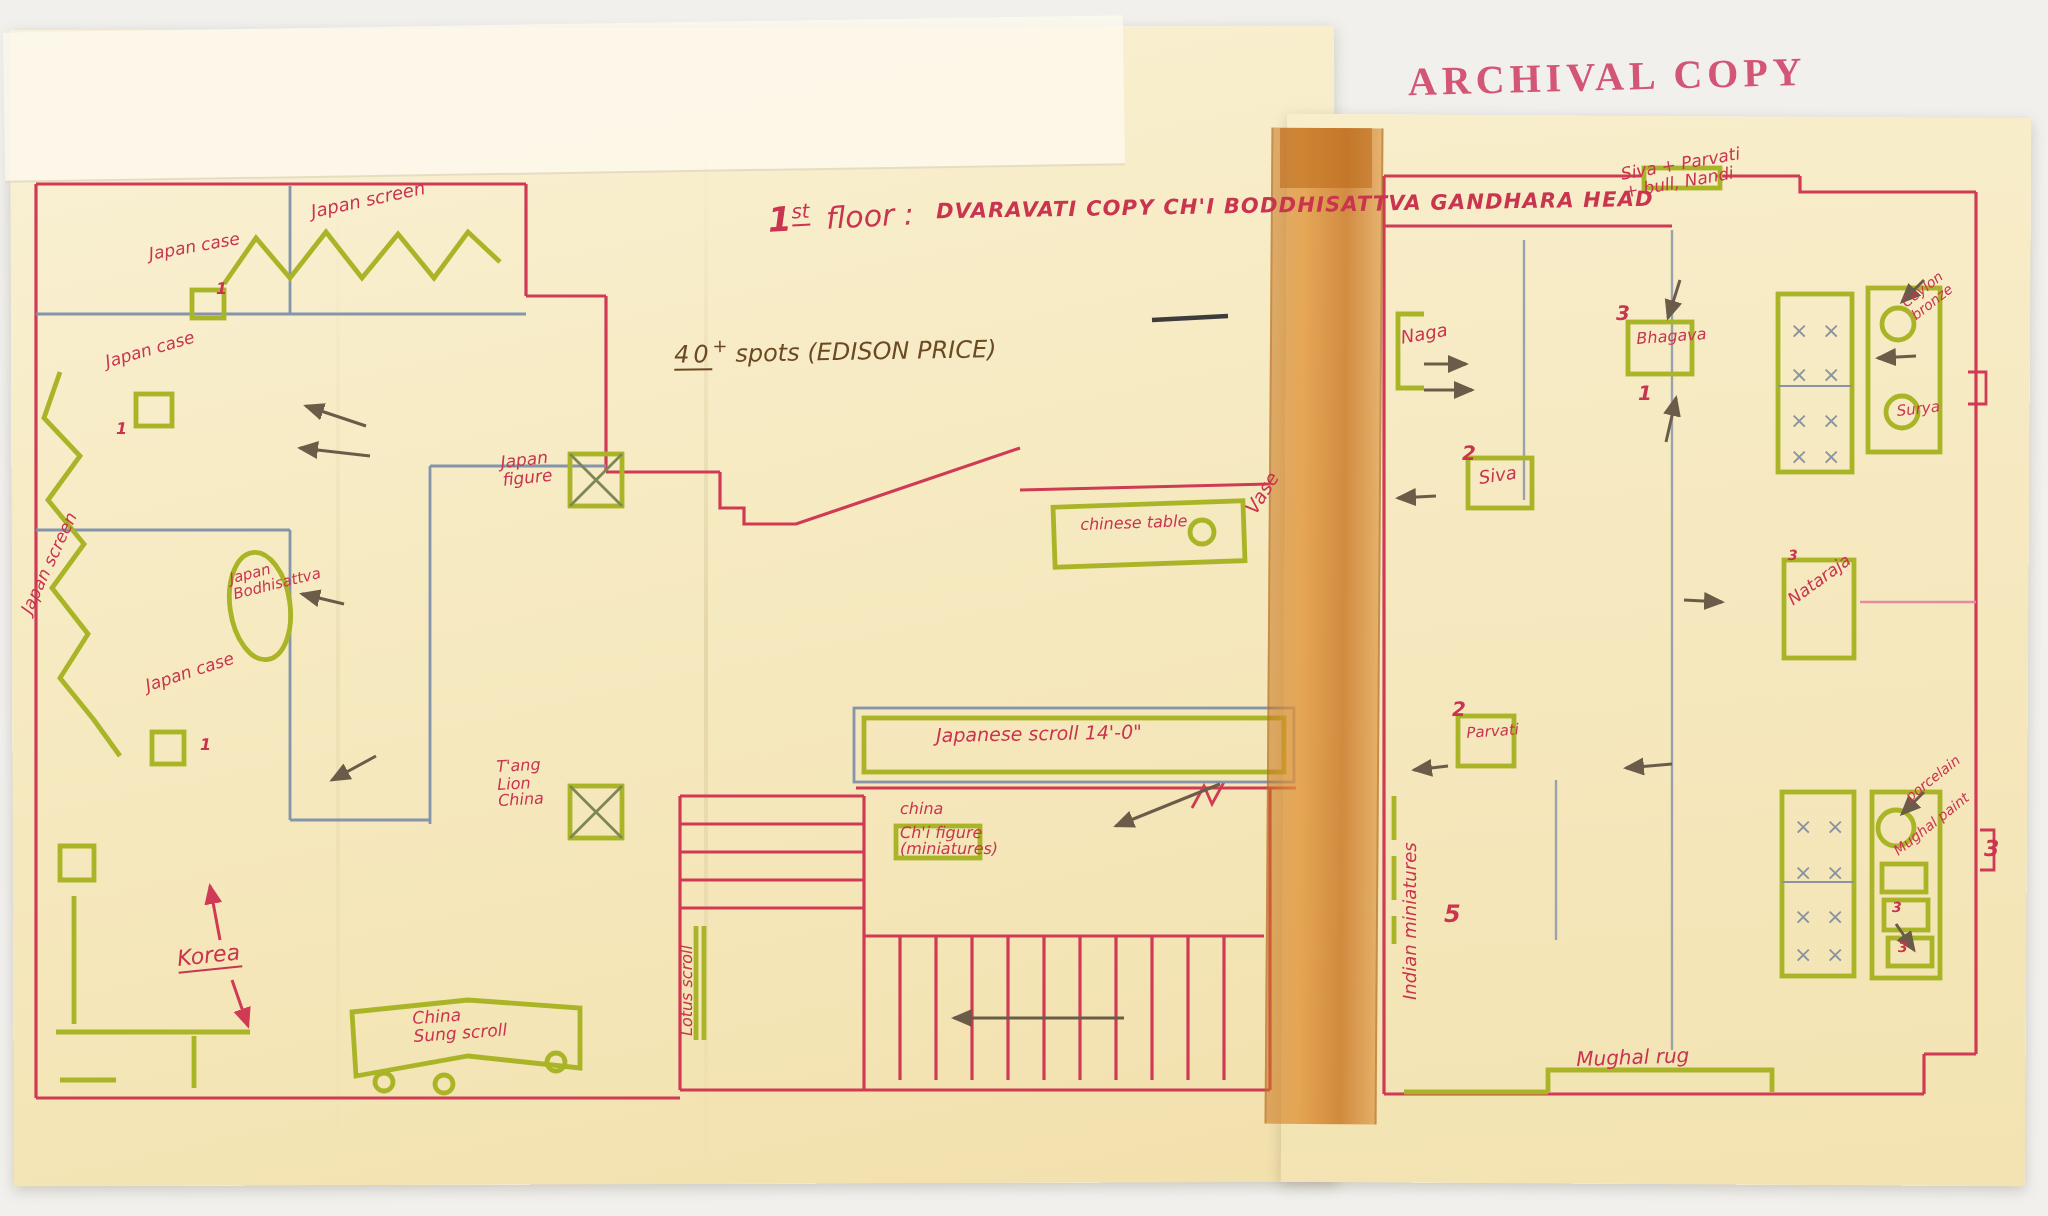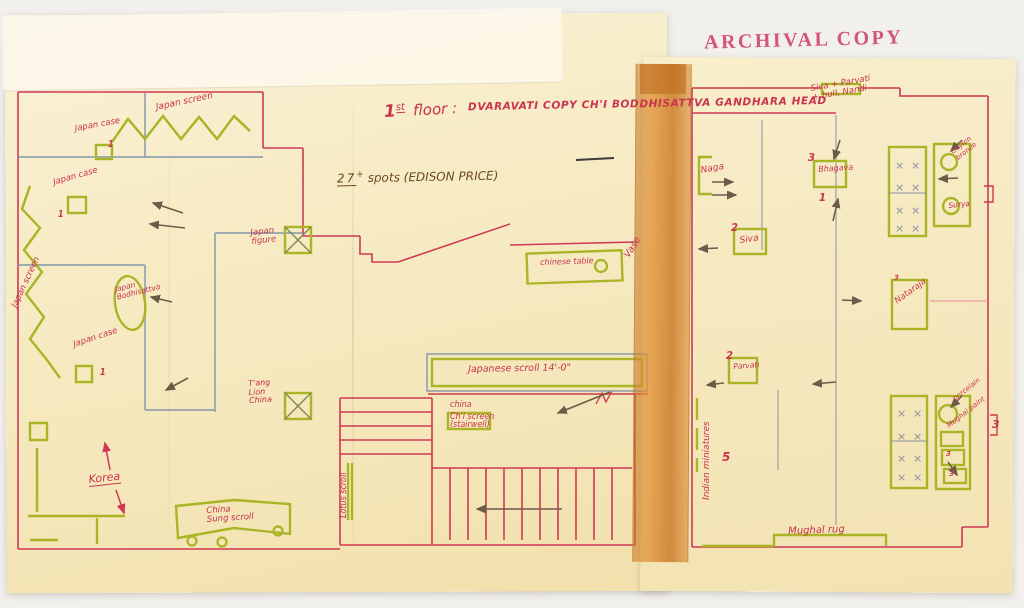--- a/index.html
+++ b/index.html
@@ -182,21 +182,21 @@
   <div id="floor-line">
     <span class="n">1</span><span class="o">st</span><span class="w">floor :</span>
   </div>
   <div id="title-items">
     <span class="ln">DVARAVATI</span>
     <span class="ln">COPY</span>
     <span class="ln">CH'I BODDHISATTVA</span>
     <span class="ln">GANDHARA HEAD</span>
   </div>
   <div id="lighting">
-    <span class="c">27</span><span class="p">+</span><span> spots (EDISON PRICE)</span>
+    <span class="c">40</span><span class="p">+</span><span> spots (EDISON PRICE)</span>
   </div>
 
   <span class="lbl" style="left:74px;top:124px;font-size:8.5px;transform:rotate(-10deg);">Japan case</span>
   <span class="num" style="left:108px;top:140px;font-size:8px;">1</span>
   <span class="lbl" style="left:155px;top:103px;font-size:9px;transform:rotate(-12deg);">Japan screen</span>
   <span class="lbl" style="left:52px;top:178px;font-size:8.5px;transform:rotate(-16deg);">Japan case</span>
   <span class="num" style="left:58px;top:210px;font-size:8px;">1</span>
   <span class="lbl" style="left:10px;top:305px;font-size:8.5px;transform:rotate(-65deg);">Japan screen</span>
   <div class="lbl" style="left:114px;top:286px;font-size:7.5px;transform:rotate(-14deg);">
     <span class="ln">Japan</span>
@@ -217,22 +217,22 @@
   <div class="lbl" style="left:248px;top:380px;font-size:8px;transform:rotate(-3deg);">
     <span class="ln">T'ang</span>
     <span class="ln">Lion</span>
     <span class="ln">China</span>
   </div>
   <span class="lbl" style="left:540px;top:259px;font-size:8px;transform:rotate(-2deg);">chinese table</span>
   <span class="lbl" style="left:622px;top:254px;font-size:9.5px;transform:rotate(-58deg);">Vase</span>
   <span class="lbl" style="left:468px;top:364px;font-size:9.5px;transform:rotate(-1deg);">Japanese scroll 14'-0"</span>
   <div class="lbl" style="left:450px;top:401px;font-size:8px;">
     <span class="ln">china</span>
-    <span class="ln" style="padding-top:3px;">Ch'i screen</span>
-    <span class="ln">(stairwell)</span>
+    <span class="ln" style="padding-top:3px;">Ch'i figure</span>
+    <span class="ln">(miniatures)</span>
   </div>
   <span class="lbl" style="left:340px;top:518px;font-size:8px;transform:rotate(-90deg);">Lotus scroll</span>
 
   <div class="lbl" style="left:810px;top:84px;font-size:8.5px;transform:rotate(-10deg);">
     <span class="ln">Siva + Parvati</span>
     <span class="ln">+ bull, Nandi</span>
   </div>
   <span class="lbl" style="left:700px;top:166px;font-size:9px;transform:rotate(-10deg);">Naga</span>
   <span class="lbl" style="left:818px;top:166px;font-size:8px;transform:rotate(-4deg);">Bhagava</span>
   <span class="num" style="left:808px;top:152px;font-size:10px;">3</span>

